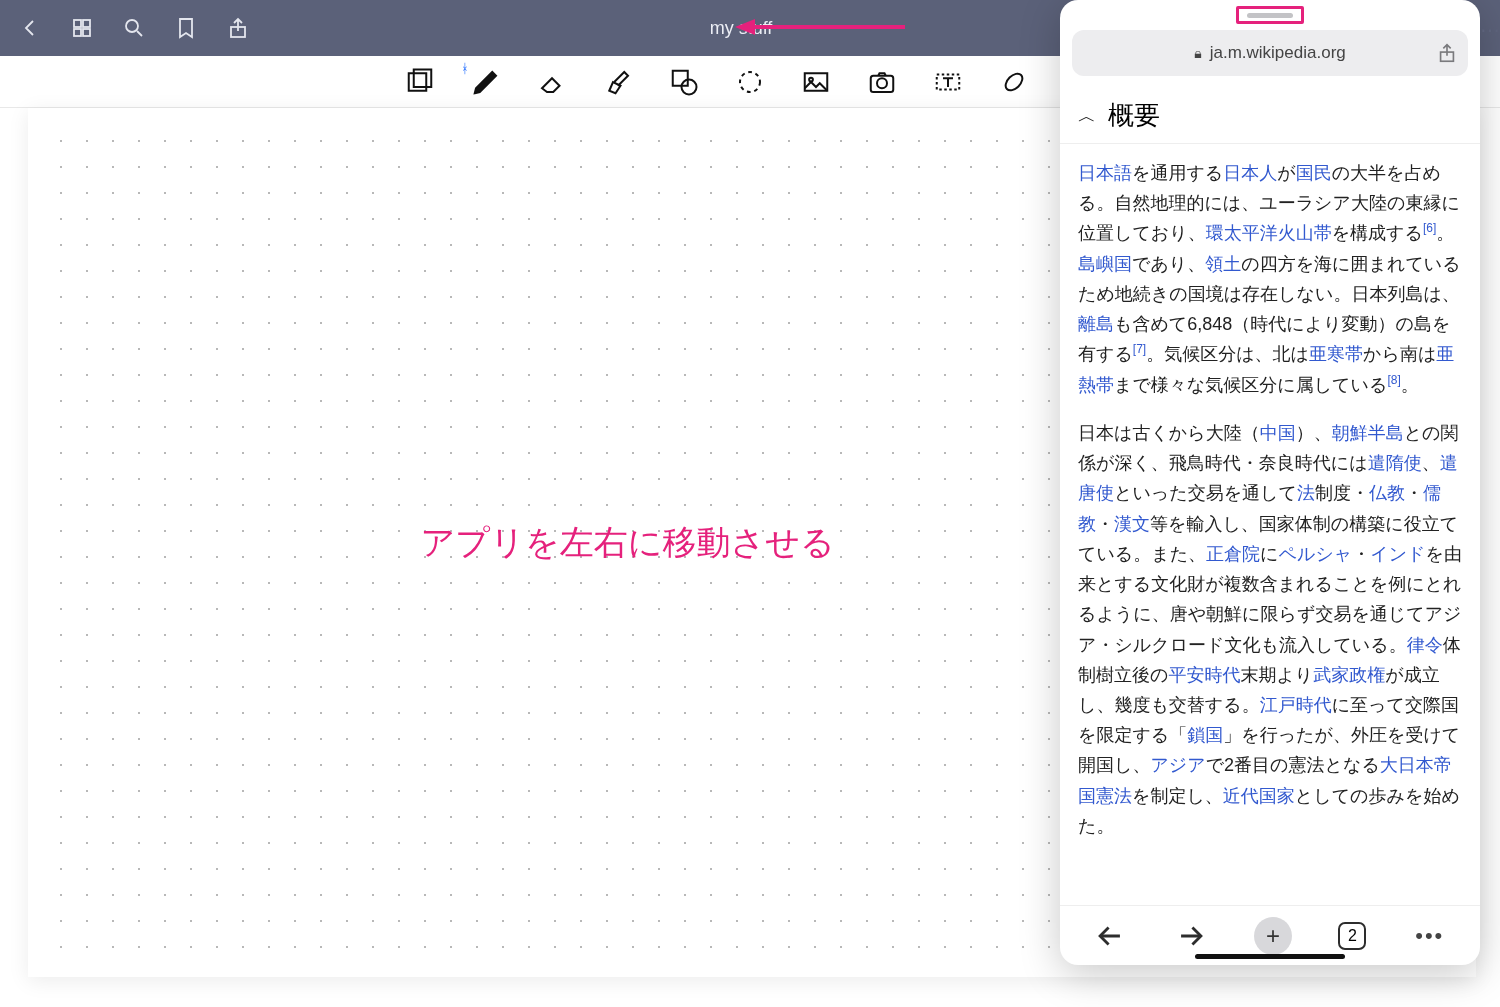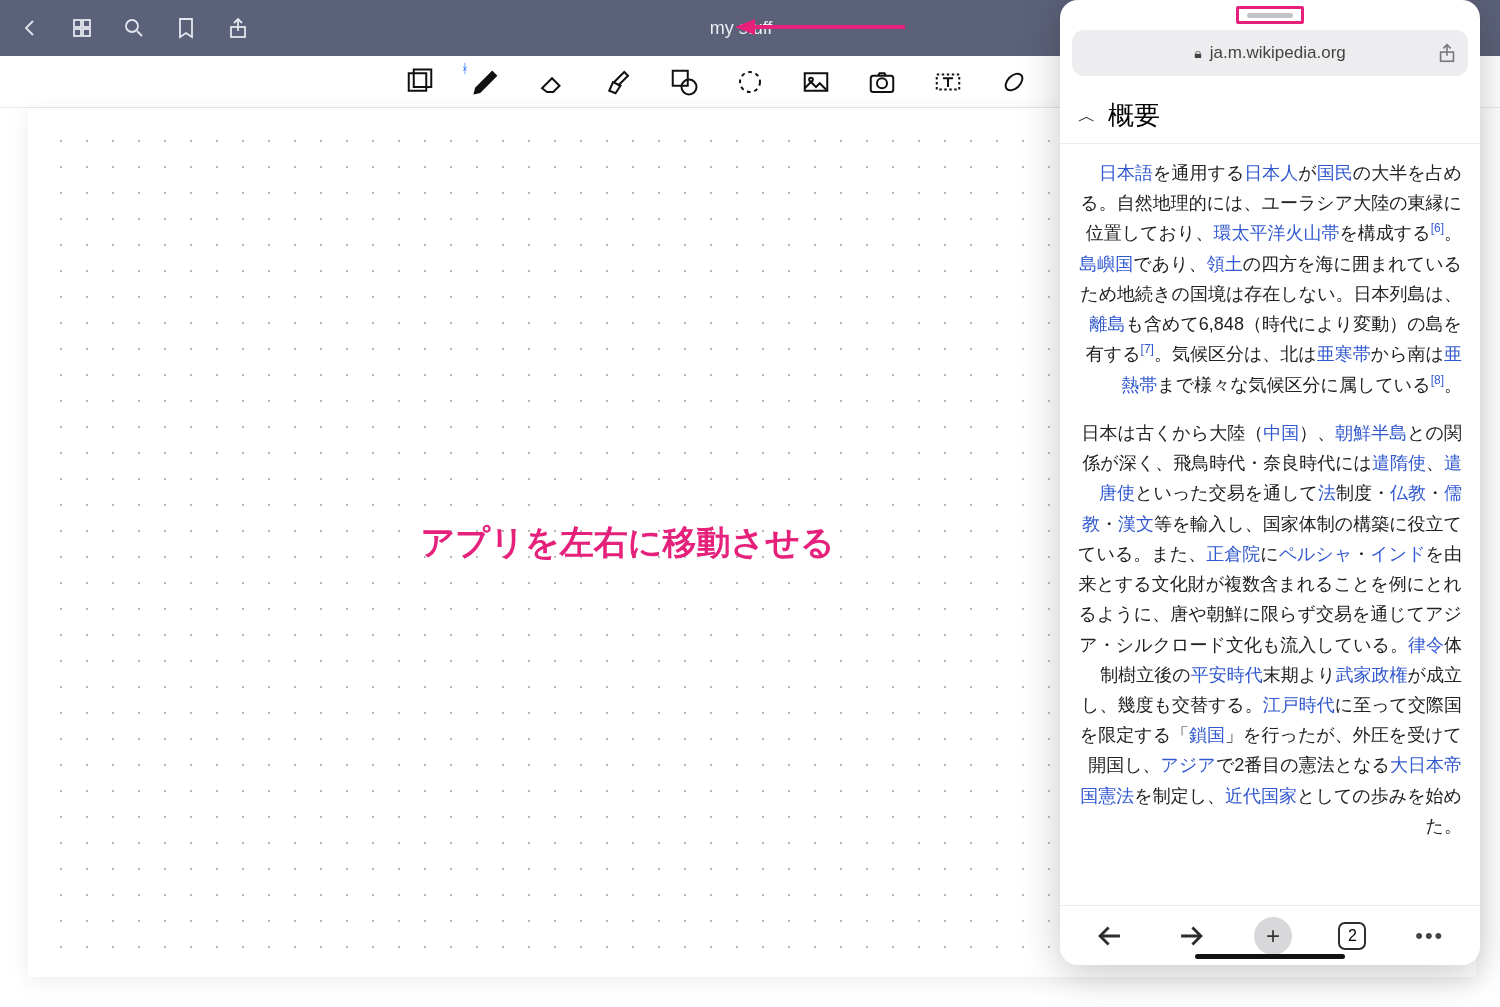--- a/index.html
+++ b/index.html
@@ -58,21 +58,21 @@
     position: absolute; inset: 20px;
     background-image: radial-gradient(#b8b8b8 1px, transparent 1px);
     background-size: 26px 26px;
   }
   .annotation {
     position: absolute;
     left: 50%; top: 50%;
     transform: translate(-80%, -50%);
     color: #e5217c;
     font-size: 34px;
-    font-weight: 700;
+    font-weight: 400;
     white-space: nowrap;
   }
 
   .arrow {
     position: absolute;
     top: 17px;
     left: 735px;
     width: 170px;
     height: 20px;
     z-index: 30;
@@ -98,21 +98,21 @@
   .url-bar { height: 46px; margin: 0 12px 8px; background: #ededef; border-radius: 12px; display:flex; align-items:center; justify-content:center; gap:8px; color:#444; font-size:17px; position: relative;}
   .lock { font-size: 14px; }
   .share-out { position: absolute; right: 10px; top: 50%; transform: translateY(-50%); width:22px; height:22px;}
   .share-out svg { stroke:#7a7a7d; fill:none; stroke-width:1.8;}
 
   .wiki-head { display:flex; align-items:center; gap:12px; padding: 14px 18px 10px; border-bottom: 1px solid #eee;}
   .wiki-head .chev-up { font-size: 18px; color: #222; }
   .wiki-head .heading { font-size: 26px; font-family: Liberation Serif, serif; }
 
   .wiki-body { flex:1; padding: 14px 18px 4px; font-size: 18px; line-height: 1.68; color: #222; overflow:hidden;}
-  .wiki-body p { margin-bottom: 18px; text-align: right; }
+  .wiki-body p { margin-bottom: 18px; }
   .lnk { color: #3259cf; }
   .sup { color:#3259cf; font-size: 12px; vertical-align: super;}
 
   .bottom-toolbar { height: 60px; border-top: 1px solid #eee; display:flex; align-items:center; justify-content:space-around; padding: 0 10px;}
   .bi { width:34px; height:34px; display:flex; align-items:center; justify-content:center; color:#444;}
   .bi svg { stroke:#2d2d2d; fill:none; stroke-width:2;}
   .plus { width:38px; height:38px; border-radius:50%; background:#d8d8db; display:flex; align-items:center; justify-content:center; font-size:24px; color:#333;}
   .tab-count { width:28px; height:28px; border:2px solid #2d2d2d; border-radius:7px; display:flex; align-items:center; justify-content:center; font-size:16px;}
   .home-ind { position:absolute; bottom:6px; left:50%; transform:translateX(-50%); width:150px; height:5px; background:#111; border-radius:3px;}
 

